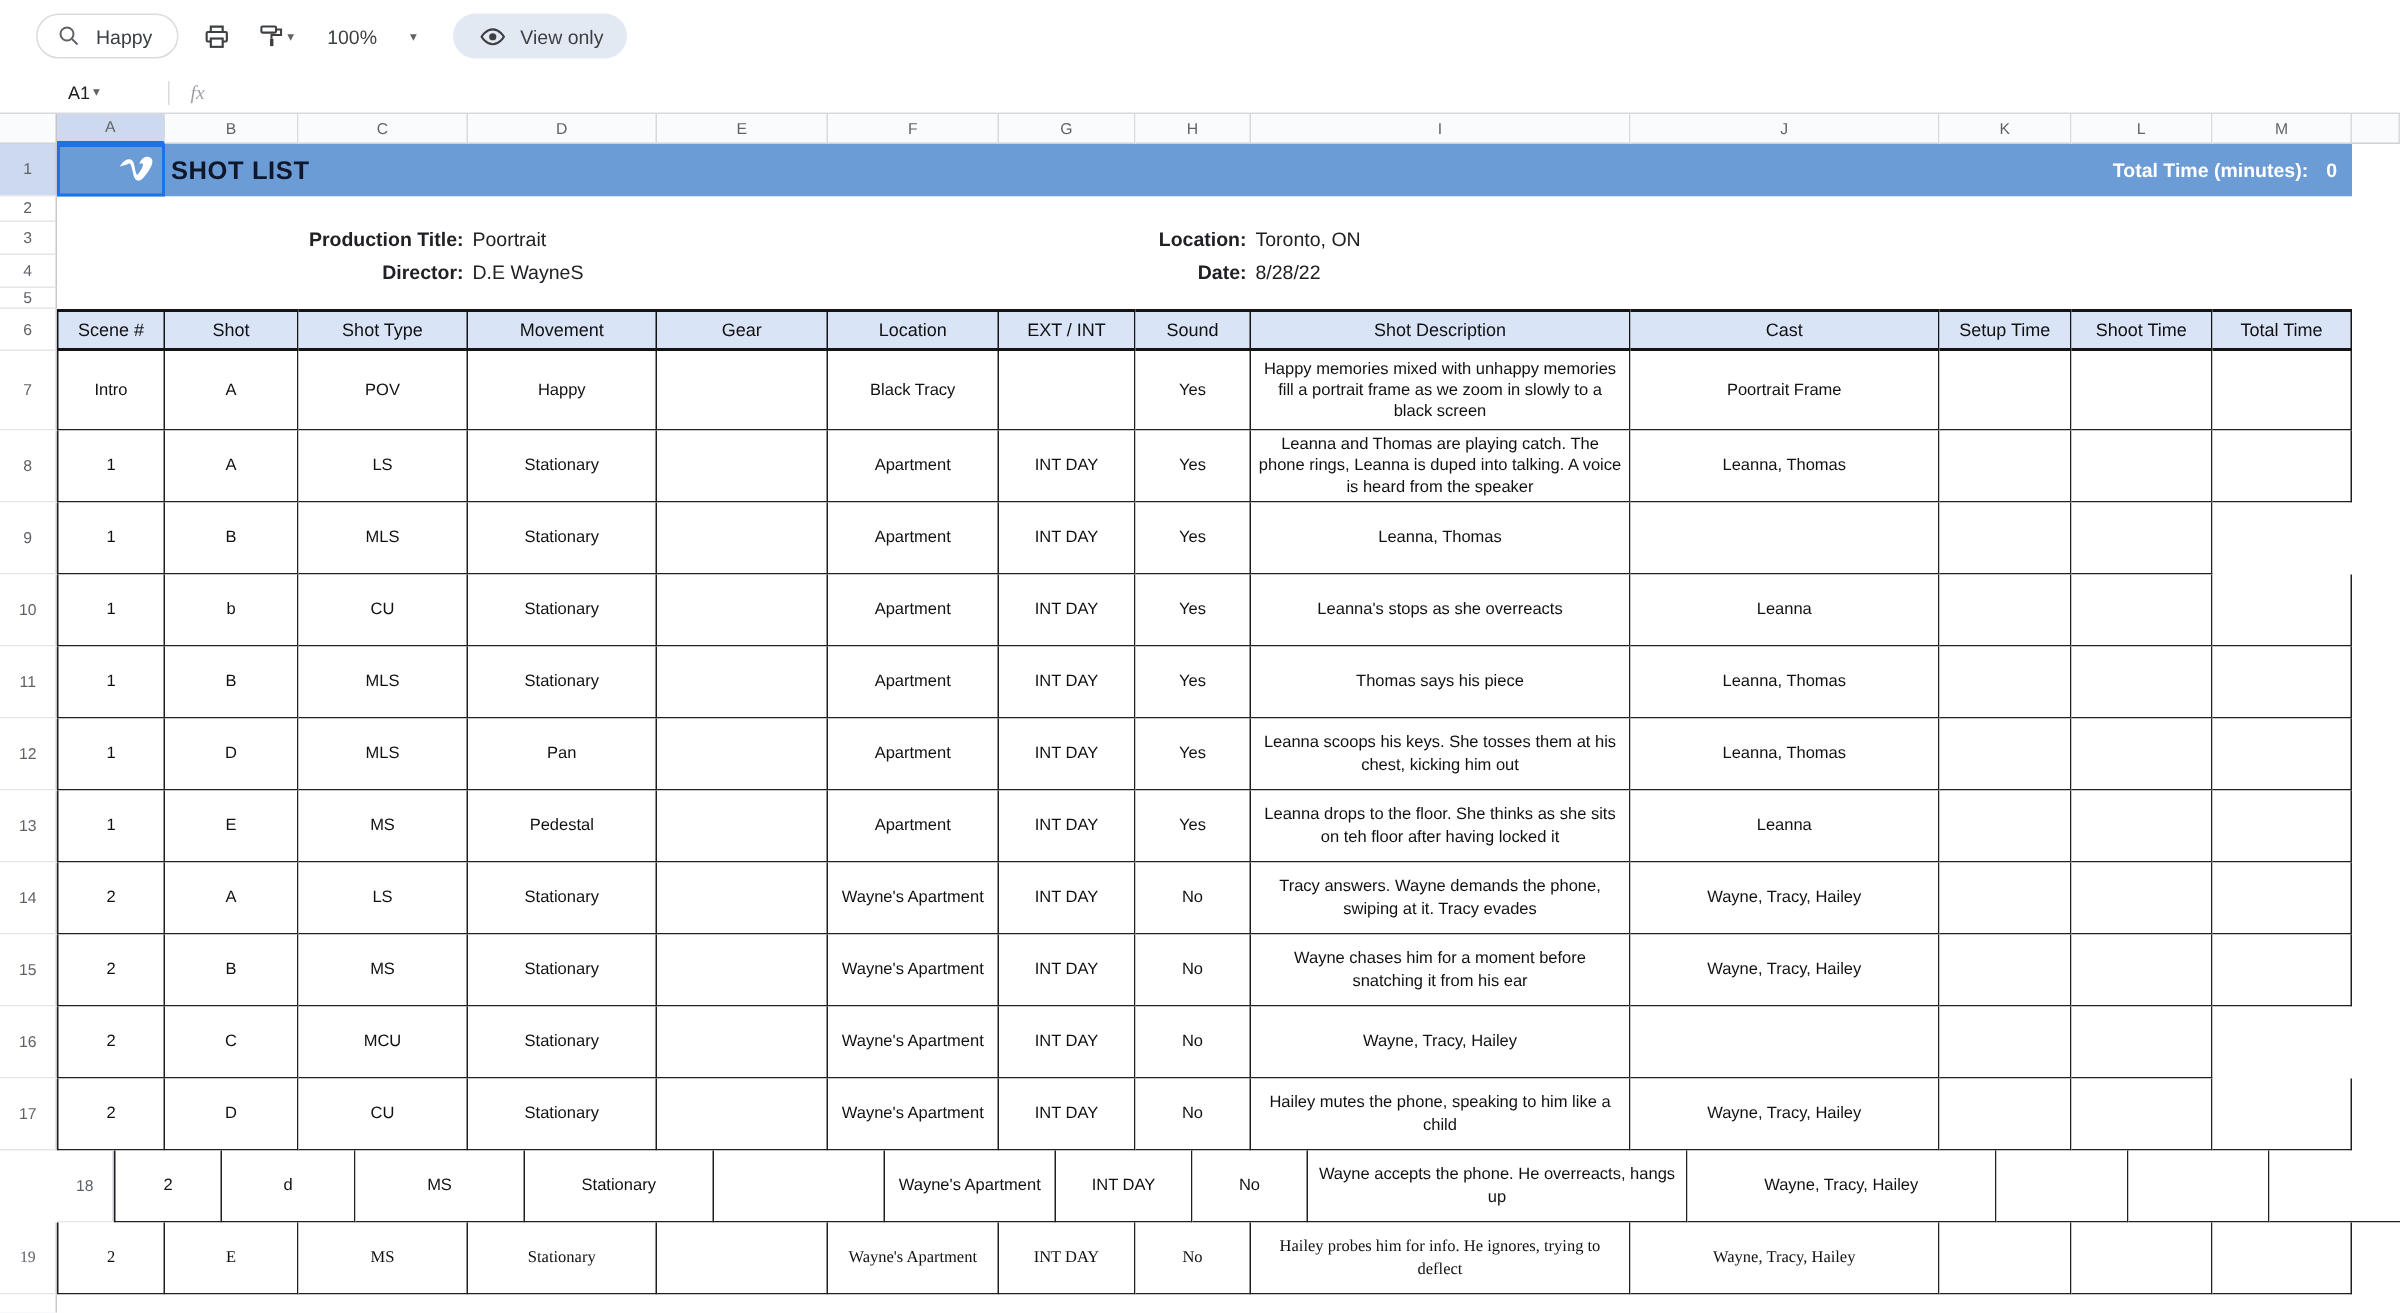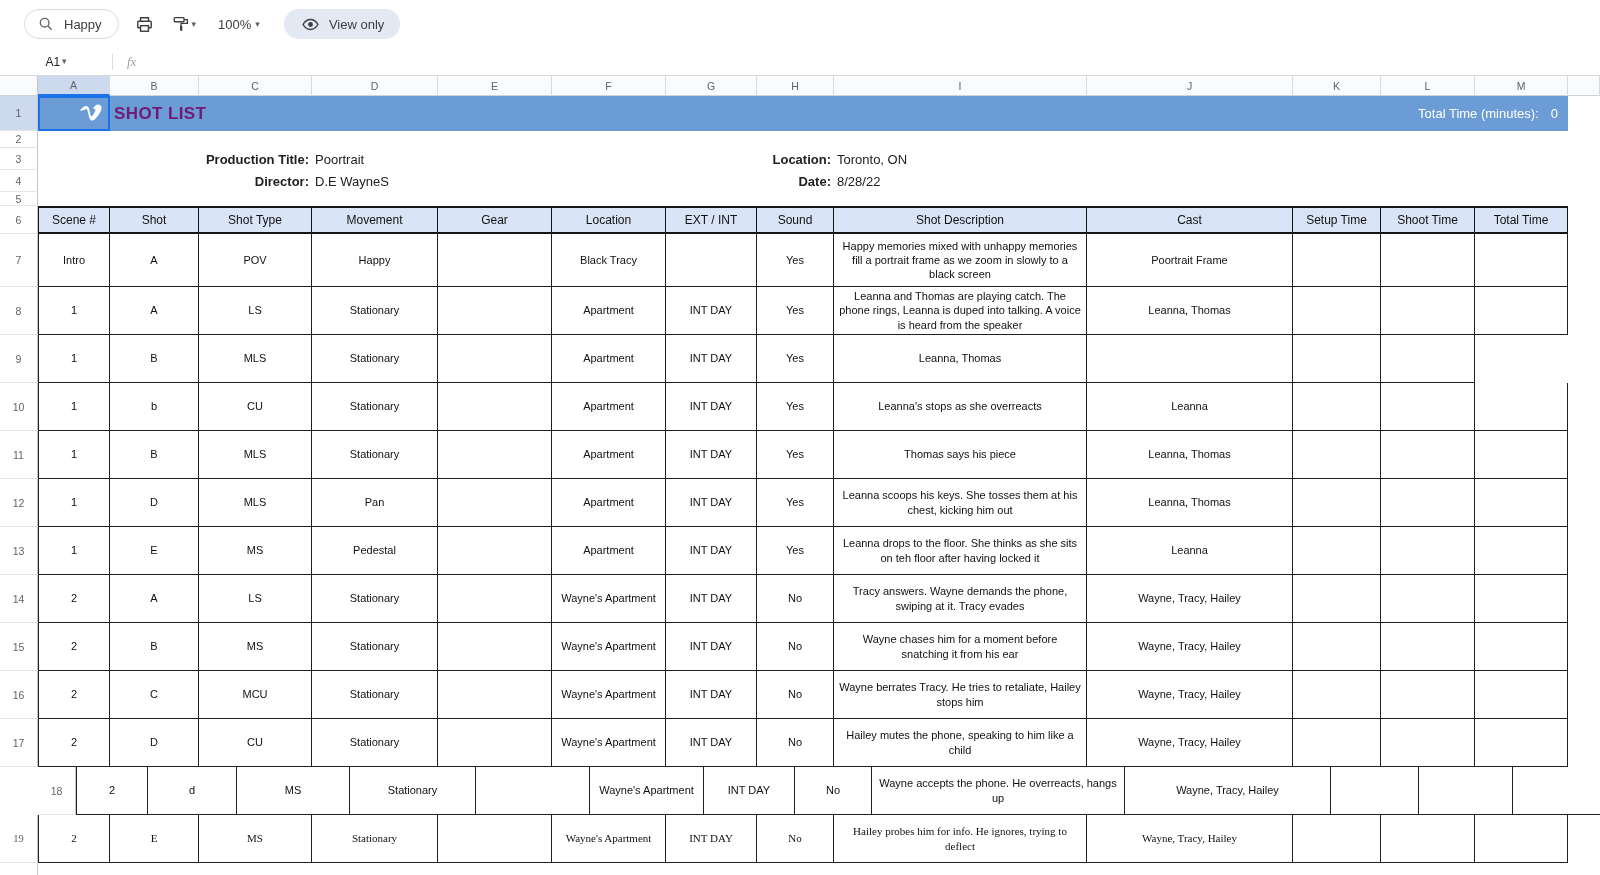--- a/index.html
+++ b/index.html
@@ -5,21 +5,21 @@
   html,body{margin:0;padding:0;}
   body{width:1600px;height:875px;overflow:hidden;background:#fff;
        font-family:"Liberation Sans","DejaVu Sans",sans-serif;color:#202124;}
 
   
   .toolbar{height:48px;display:flex;align-items:center;padding-left:24px;gap:14px;background:#fff;}
   .pill{height:28px;border:1px solid #dadce0;border-radius:15px;display:flex;align-items:center;
         gap:8px;padding:0 16px 0 11px;color:#3c4043;font-size:13px;background:#fff;cursor:pointer;}
   .iconbtn{display:flex;align-items:center;justify-content:center;cursor:pointer;padding:2px;}
   .caret{font-size:9px;color:#5f6368;margin-left:2px;line-height:1;}
-  .zoom{display:flex;align-items:center;font-size:13px;color:#3c4043;gap:2px;cursor:pointer;padding:0 6px;}
+  .zoom{display:flex;align-items:center;font-size:13px;color:#3c4043;gap:20px;cursor:pointer;padding:0 6px;}
   .viewonly{height:30px;border-radius:16px;background:var(--view-only-bg,#e3e9f3);display:flex;
             align-items:center;gap:8px;padding:0 16px;font-size:13px;color:#3c4043;margin-left:4px;cursor:pointer;}
 
   
   .formulabar{height:27px;display:flex;align-items:center;border-bottom:1px solid #d9dadd;background:#fff;}
   .namebox{width:88px;display:flex;align-items:center;justify-content:center;
            padding:0 8px 0 12px;font-size:12px;color:#202124;cursor:pointer;}
   .fbar-div{width:1px;height:16px;background:#dadce0;margin:0 4px;}
   .fx{font-family:"Liberation Serif","DejaVu Serif",serif;font-style:italic;color:#9aa0a6;
       font-size:13px;padding-left:10px;}
@@ -36,22 +36,22 @@
            display:flex;align-items:center;justify-content:center;font-size:10.5px;color:#5f6368;}
   .colhead.active{background:#cdd9ee;border-bottom:2px solid var(--selection,#1a73e8);}
   .corner{grid-column:1;background:#fafbfc;border-right:1px solid #c3c7cc;border-bottom:1px solid #cfd2d6;}
   .blankcell{background:#fff;}
   .voidcell{background:#fff;}
 
   
   .banner{grid-column:2/15;background:var(--banner-bg,#6c9cd6);display:flex;align-items:center;
           padding:0 10px 0 40px;}
   .vlogo{margin-right:9px;display:flex;align-items:center;}
-  .btitle{color:#701a75;font-size:17px;font-weight:700;letter-spacing:.4px;}
-  .btotal{margin-left:auto;color:#fff;font-size:13px;font-weight:400;display:flex;}
+  .btitle{color:#0f172a;font-size:17px;font-weight:700;letter-spacing:.4px;}
+  .btotal{margin-left:auto;color:#fff;font-size:13px;font-weight:700;display:flex;}
   .btval{margin-left:12px;}
 
   
   .lbl{display:flex;align-items:center;justify-content:flex-end;font-size:13px;font-weight:700;
        padding-right:3px;background:#fff;}
   .val{display:flex;align-items:center;font-size:13px;padding-left:3px;background:#fff;}
 
   
   .thcell{background:var(--thead-bg,#d9e4f6);border-top:2px solid #141414;border-bottom:2px solid #141414;
           border-right:1px solid #141414;display:flex;align-items:center;justify-content:center;
@@ -365,21 +365,20 @@
     <div class="srow datarow" style="height: 48px;">
       <div class="rowhead">16</div>
       <div class="dcell first">2</div>
       <div class="dcell">C</div>
       <div class="dcell">MCU</div>
       <div class="dcell">Stationary</div>
       <div class="dcell"></div>
       <div class="dcell">Wayne's Apartment</div>
       <div class="dcell">INT DAY</div>
       <div class="dcell">No</div>
-      <div class="dcell">Wayne berrates Tracy. He tries to retaliate, Hailey stops him</div>
       <div class="dcell">Wayne, Tracy, Hailey</div>
       <div class="dcell"></div>
       <div class="dcell"></div>
       <div class="dcell"></div>
       <div class="voidcell"></div>
     </div>
     <div class="srow datarow" style="height: 48px;">
       <div class="rowhead">17</div>
       <div class="dcell first">2</div>
       <div class="dcell">D</div>

